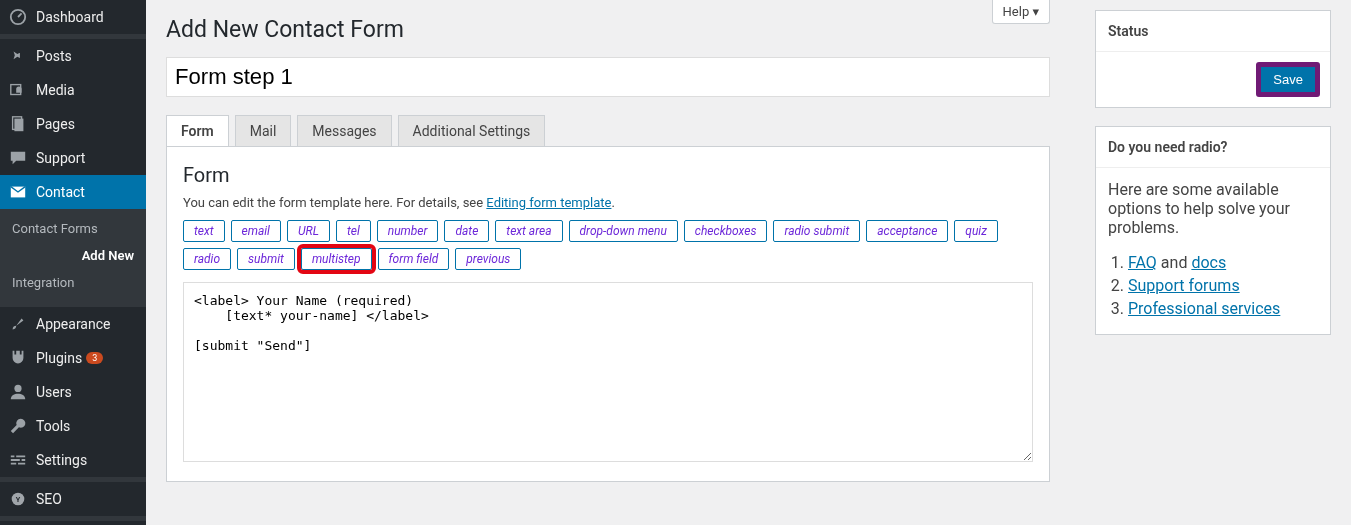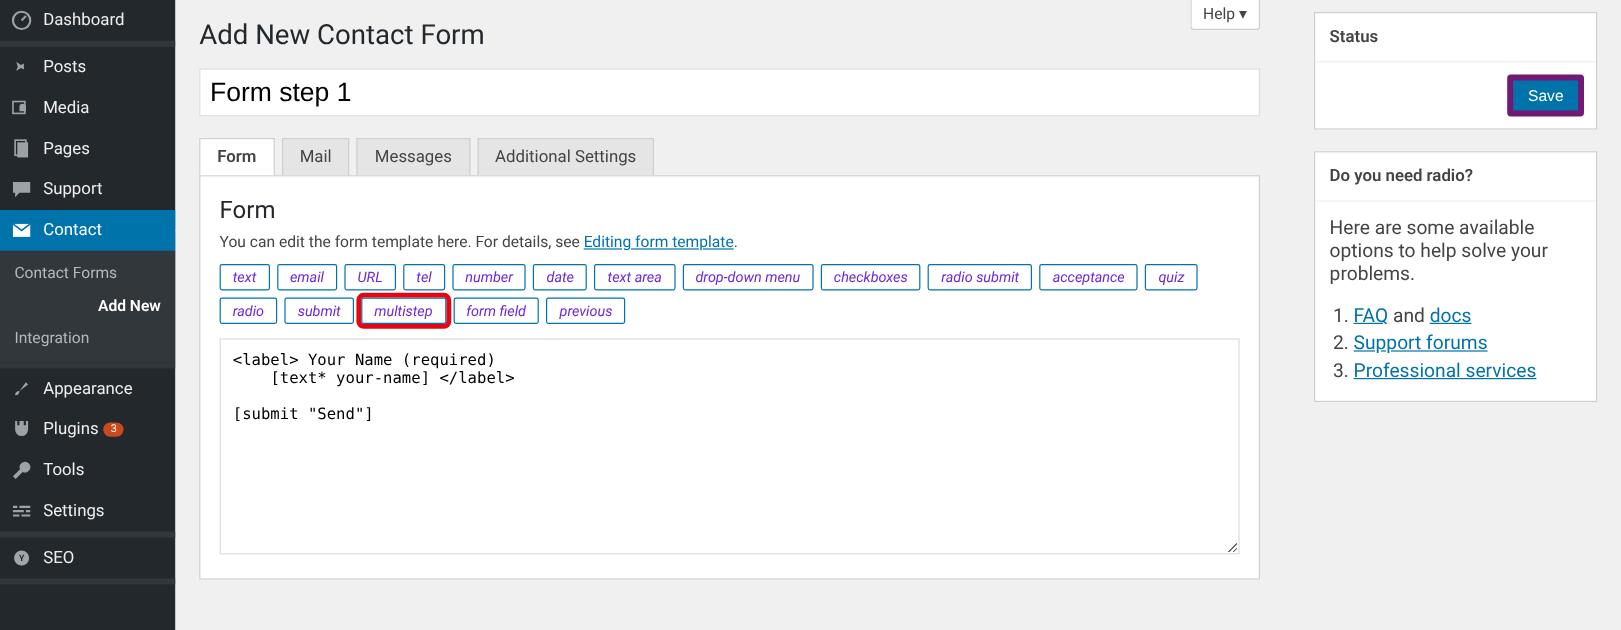--- a/index.html
+++ b/index.html
@@ -122,20 +122,29 @@
           <svg viewBox="0 0 20 20" fill="currentColor">
             <path d="M6 2v4h2V2h4v4h2V2h2v8a6 6 0 01-12 0V2z"></path>
           </svg>
         </span>
         <span>Plugins</span>
         <span class="badge">3</span>
       </div>
     <div class="menu-item">
         <span class="ico">
           <svg viewBox="0 0 20 20" fill="currentColor">
+            <circle cx="10" cy="6" r="4"></circle>
+            <path d="M2 18c0-4 4-6 8-6s8 2 8 6z"></path>
+          </svg>
+        </span>
+        <span>Users</span>
+      </div>
+    <div class="menu-item">
+        <span class="ico">
+          <svg viewBox="0 0 20 20" fill="currentColor">
             <path d="M13 2a5 5 0 00-4.5 7L2 15.5 4.5 18l6.5-6.5A5 5 0 1013 2z"></path>
           </svg>
         </span>
         <span>Tools</span>
       </div>
     <div class="menu-item">
         <span class="ico">
           <svg viewBox="0 0 20 20" fill="currentColor">
             <path d="M2 5h4v2H2zM8 5h10v2H8zM2 9h10v2H2zM14 9h4v2h-4zM2 13h6v2H2zM10 13h8v2h-8z"></path>
           </svg>

